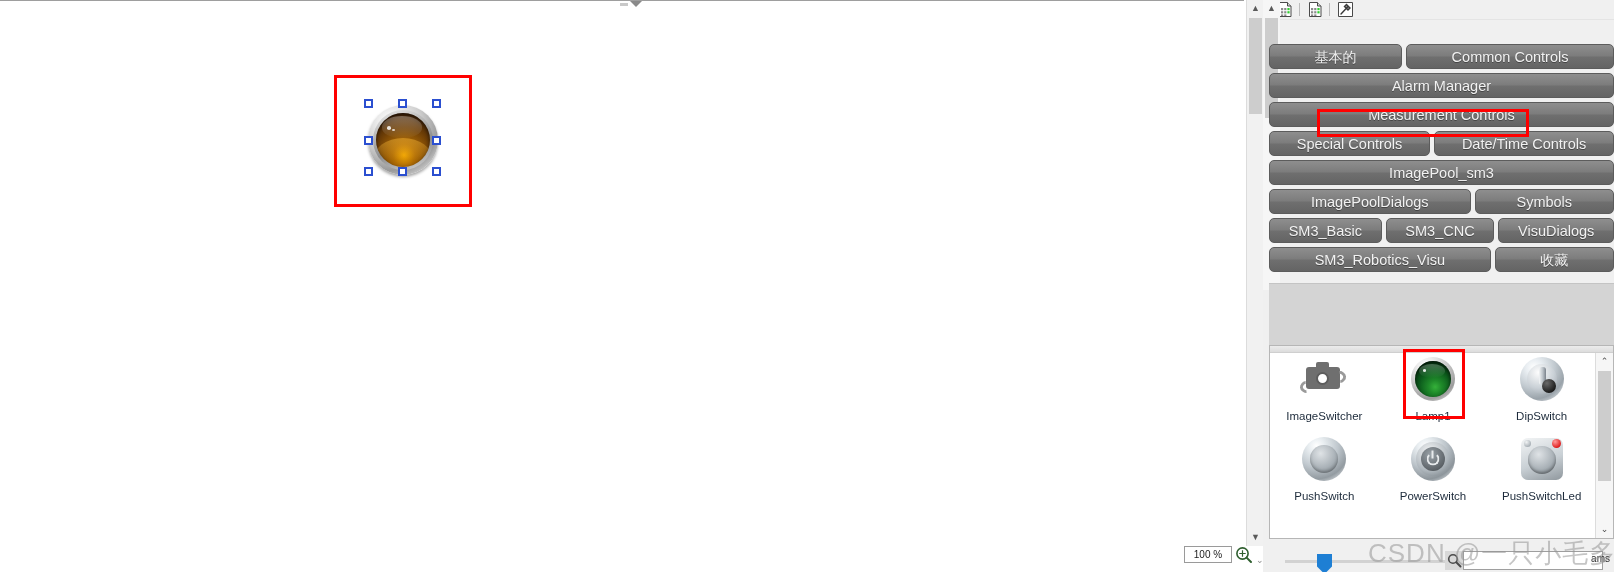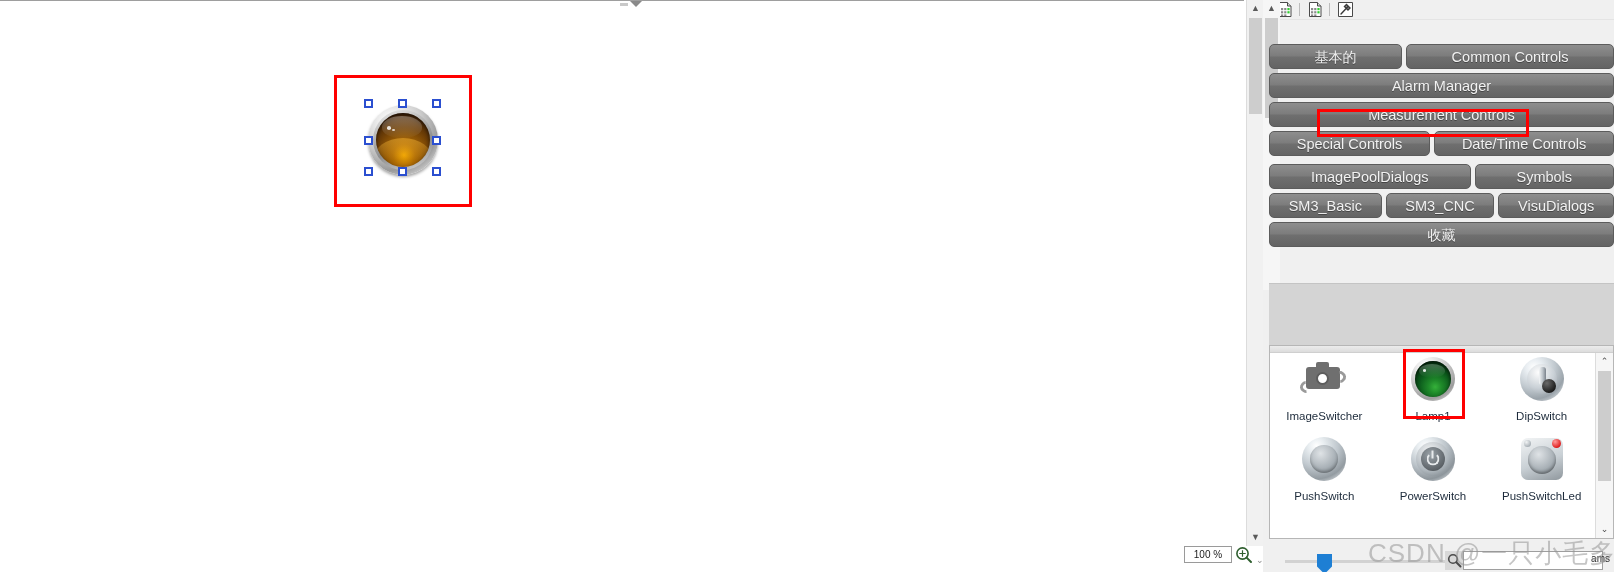--- a/index.html
+++ b/index.html
@@ -481,31 +481,33 @@
           <div class="tab">Alarm Manager</div>
         </div>
         <div class="tab-row">
           <div class="tab">Measurement Controls</div>
         </div>
         <div class="tab-row">
           <div class="tab">Special Controls</div>
           <div class="tab">Date/Time Controls</div>
         </div>
         <div class="tab-row">
+          <div class="tab">ImagePool_sm3</div>
         </div>
         <div class="tab-row">
           <div class="tab">ImagePoolDialogs</div>
           <div class="tab">Symbols</div>
         </div>
         <div class="tab-row">
           <div class="tab">SM3_Basic</div>
           <div class="tab">SM3_CNC</div>
           <div class="tab">VisuDialogs</div>
         </div>
         <div class="tab-row">
+          <div class="tab">SM3_Robotics_Visu</div>
           <div class="tab cjk">收藏</div>
         </div>
       </div>
     <div id="tab-highlight"></div>
 
     <div id="tabs-empty"></div>
 
     <div id="items-panel">
       <div id="items-header"></div>
       <div id="items-grid">

